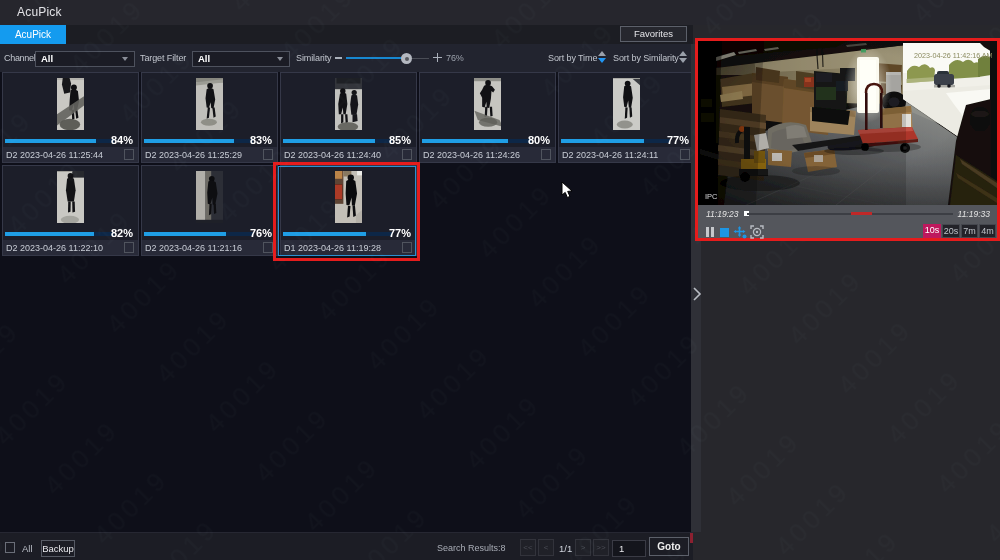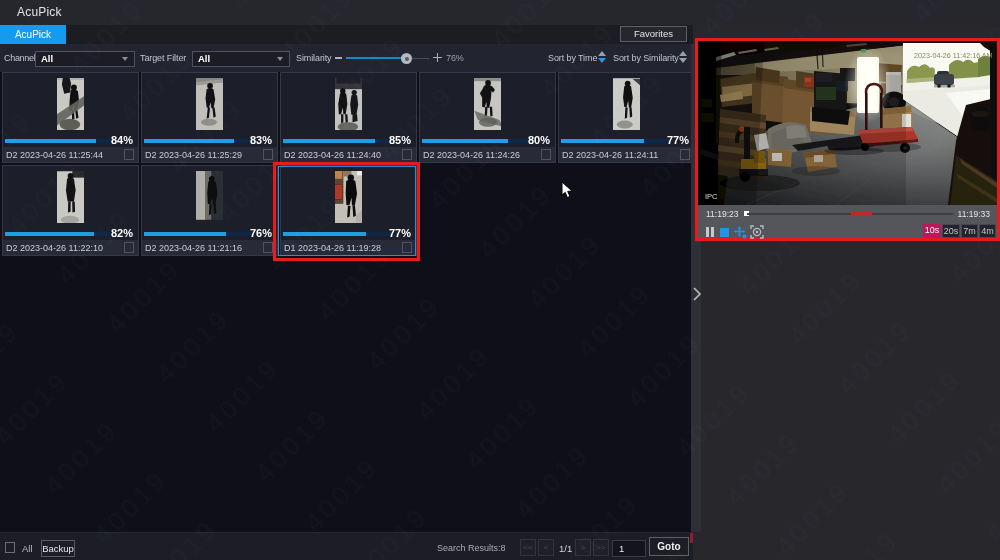--- a/index.html
+++ b/index.html
@@ -34,21 +34,21 @@
 
 #botbar { left:0; top:532px; width:693px; height:28px; background:#1c1d25; border-top:1px solid #262732; }
 
 #rightpanel { left:693px; top:25px; width:307px; height:535px; background:#27272c; }
 #rpdark { left:693px; top:25px; width:307px; height:13px; background:#1b1b21; }
 #dstrip { left:691px; top:44px; width:10px; height:488px; background:#2f3037; }
 
 #videobox { left:695px; top:38px; width:305px; height:203px; border:3px solid #e51c1c; background:#1a1410; }
 #vscene { position:absolute; left:0; top:0; width:299px; height:164px; }
 #vbottom { position:absolute; left:0; top:164px; width:299px; height:33px; background:#54565c; }
-.vtime { position:absolute; top:4px; font-size:8.5px; color:#e4e4e4; }
+.vtime { position:absolute; top:4px; font-size:8.5px; color:#e4e4e4;font-style:italic; }
 .spdbtn { position:absolute; top:19px; height:14px; font-size:9px; text-align:center; line-height:13px; color:#c0c4ca; background:#232329; border:1px solid #45474e; }
 .pgbtn { position:absolute; top:6px; width:16px; height:17px; background:#202128; border:1px solid #32333b; color:#4a4c55; font-size:8px; text-align:center; line-height:15px; }
 
 #wm { left:0; top:0; width:1000px; height:560px; pointer-events:none; }
 </style>
 </head>
 <body>
 <div id="stage">
 
 <div class="abs" id="titlebar">

